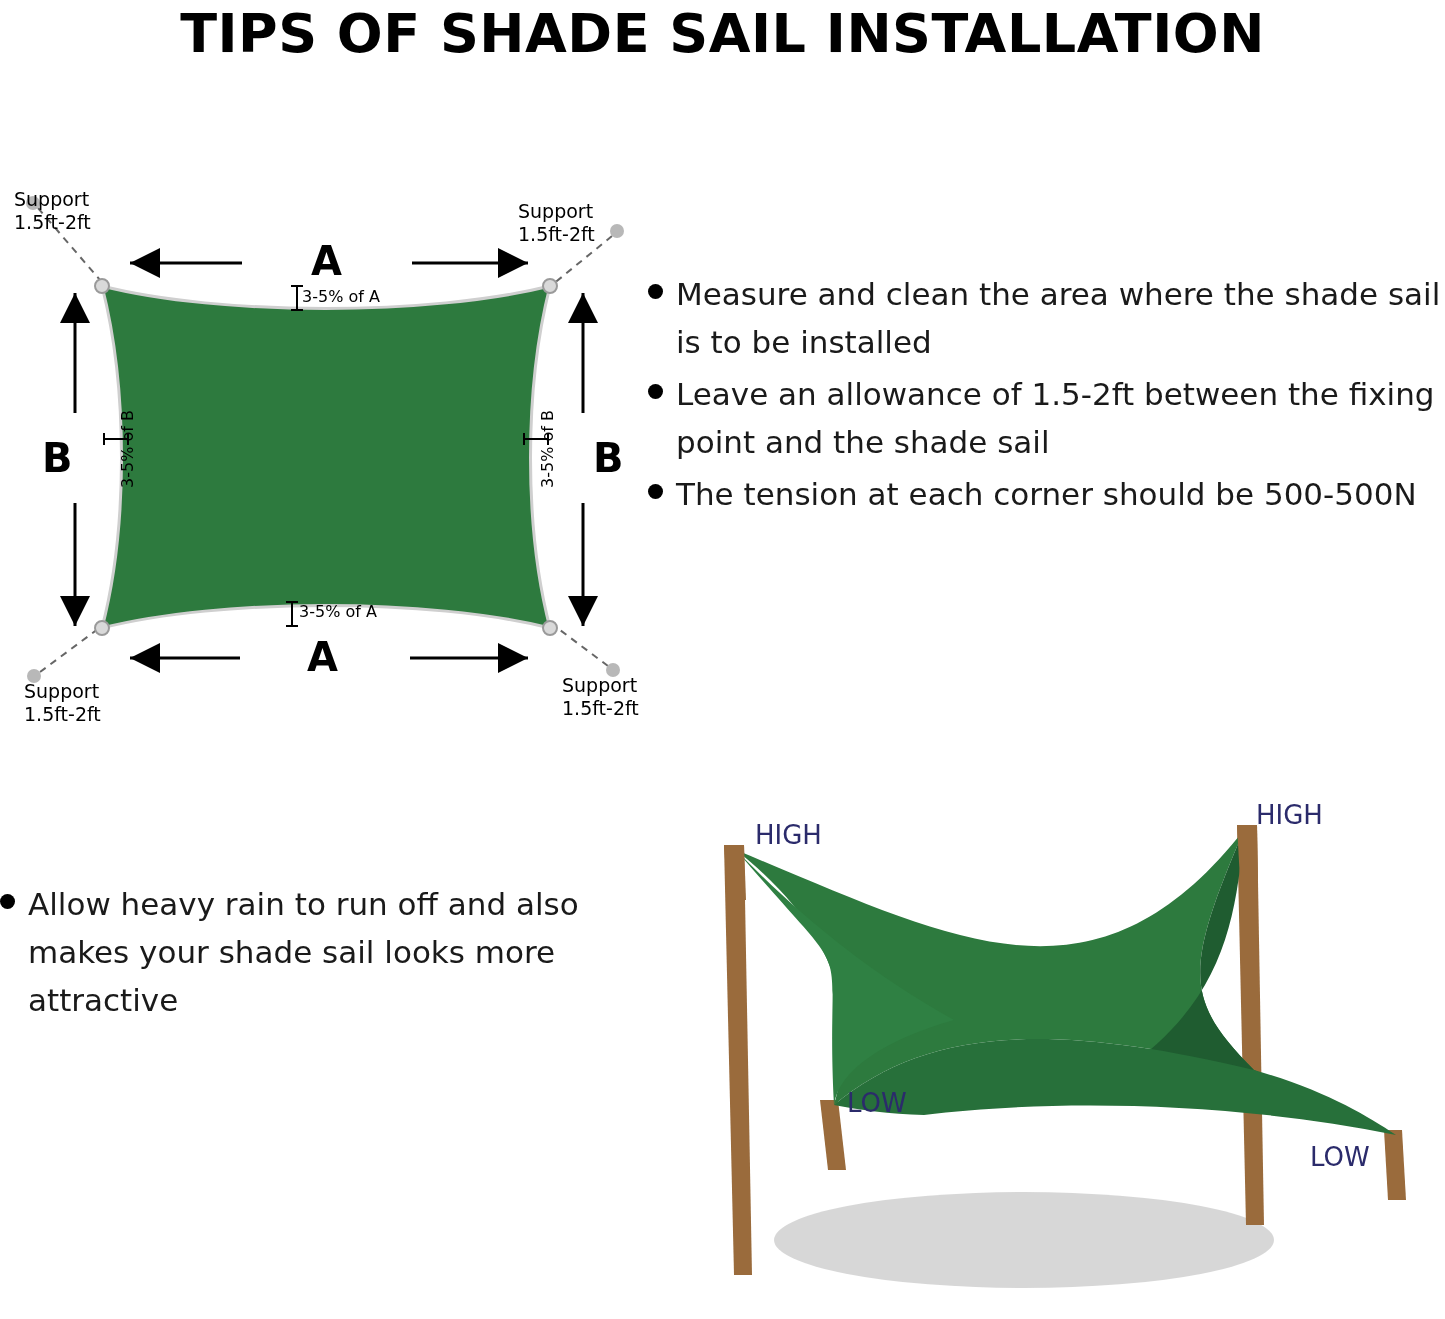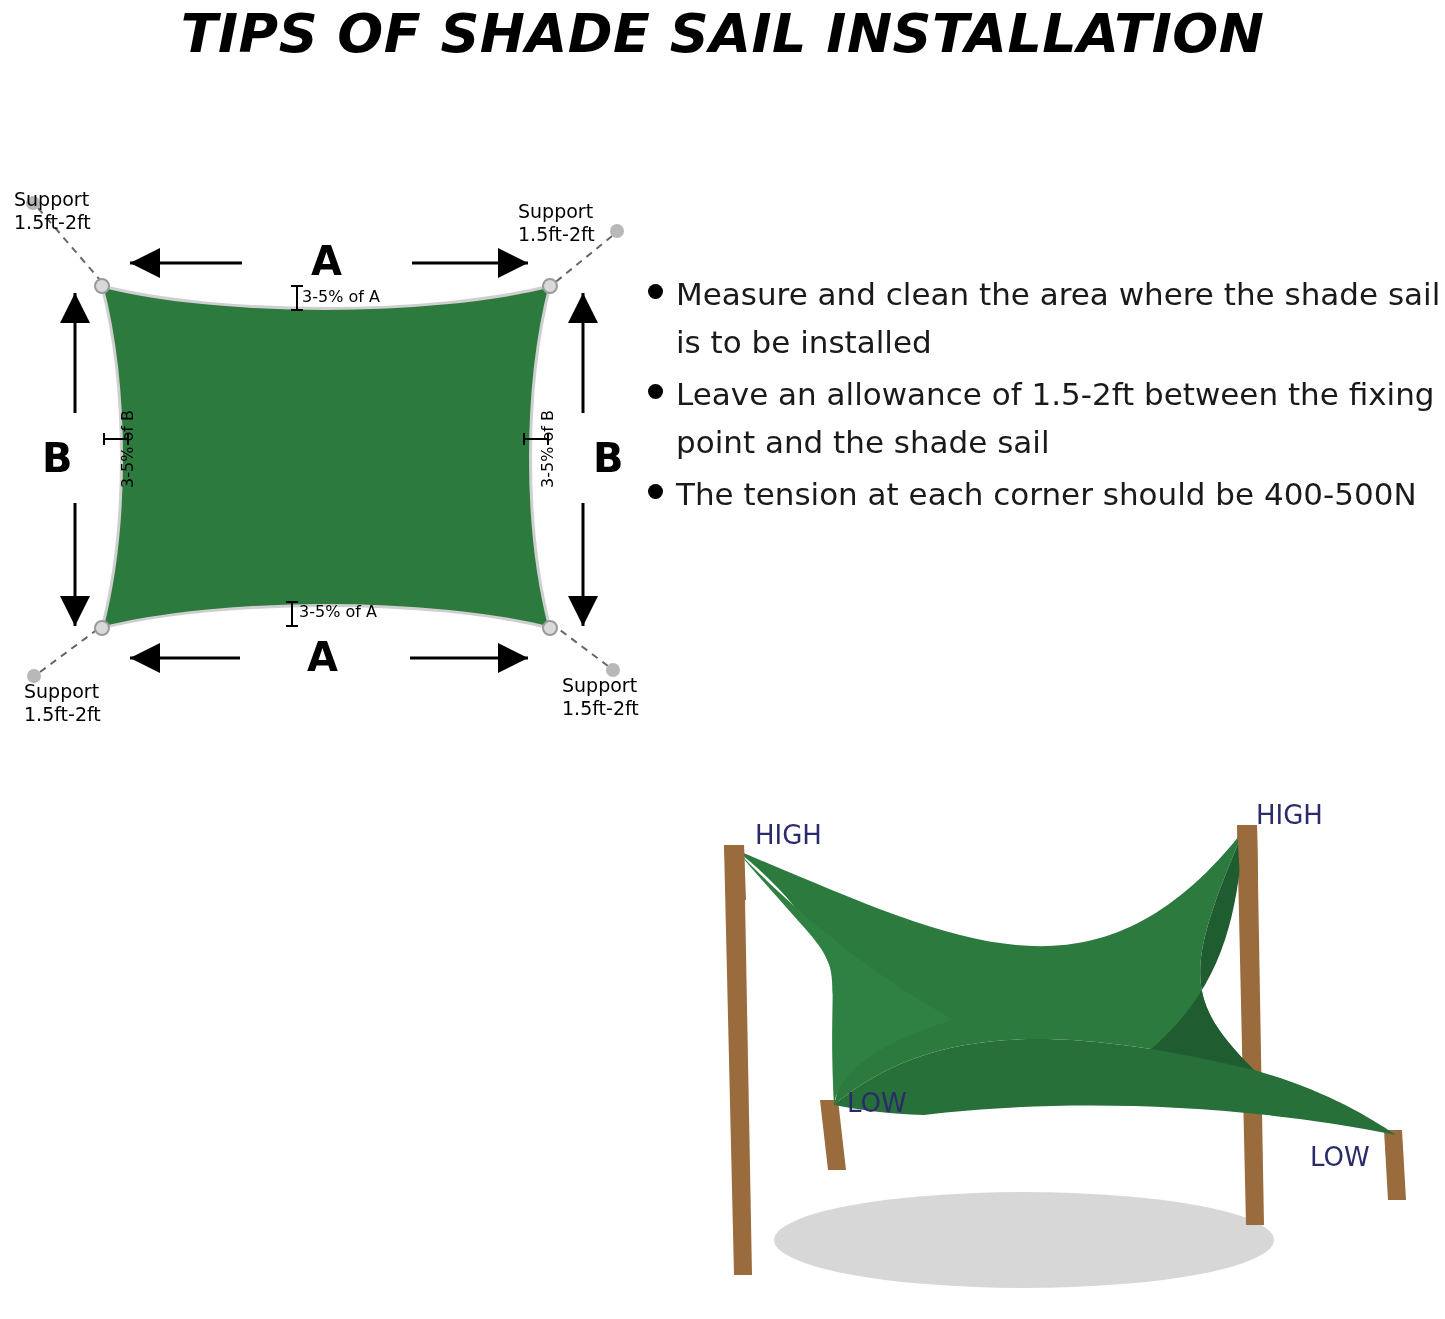--- a/index.html
+++ b/index.html
@@ -27,21 +27,20 @@
     top: 2px;
     left: 0;
     width: 1445px;
     text-align: center;
     font-family: "DejaVu Sans", sans-serif;
     font-weight: bold;
     font-size: 54px;
     letter-spacing: 0.5px;
     color: #000000;
     white-space: nowrap;
-    font-style: italic;
   }
 
   
   .diagram-top {
     position: absolute;
     left: 0px;
     top: 158px;
     width: 660px;
     height: 580px;
   }
@@ -227,25 +226,29 @@
     <div class="bullet-row">
       <div class="bullet-dot"></div>
       <div class="bullet-text">Measure and clean the area where the shade sail is to be installed</div>
     </div>
     <div class="bullet-row">
       <div class="bullet-dot"></div>
       <div class="bullet-text">Leave an allowance of 1.5-2ft between the fixing point and the shade sail</div>
     </div>
     <div class="bullet-row">
       <div class="bullet-dot"></div>
-      <div class="bullet-text">The tension at each corner should be 400-500N</div>
+      <div class="bullet-text">The tension at each corner should be 500-500N</div>
     </div>
   </div>
 
   <div class="bullets" id="bullets-bottom">
+    <div class="bullet-row">
+      <div class="bullet-dot"></div>
+      <div class="bullet-text">Allow heavy rain to run off and also makes your shade sail looks more attractive</div>
+    </div>
   </div>
 
   <div class="diagram-bottom">
     <svg width="825" height="549" viewBox="0 0 825 549" xmlns="http://www.w3.org/2000/svg">
 
       <ellipse cx="400" cy="470" rx="250" ry="48" fill="#c9c9c9" opacity="0.75"></ellipse>
 
       <polygon points="100,75 120,75 128,505 110,505" fill="#9a6b3c"></polygon>
 
       <polygon points="613,55 633,55 640,455 622,455" fill="#9a6b3c"></polygon>

